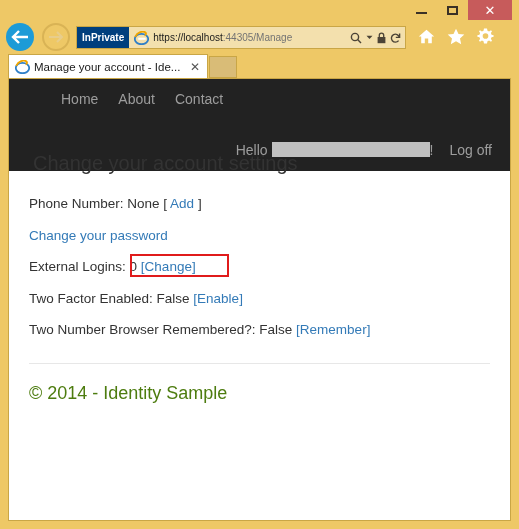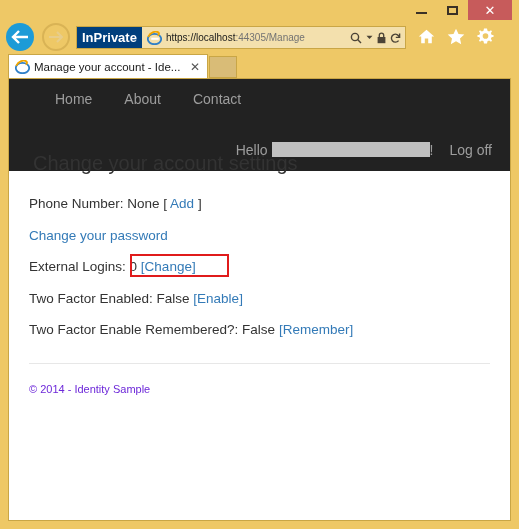--- a/index.html
+++ b/index.html
@@ -92,21 +92,21 @@
     width: 330px; height: 23px;
     background: #f3e0ad;
     border: 1px solid #c9a646;
     box-sizing: border-box;
     display: flex;
     align-items: stretch;
   }
   .inprivate {
     background: #003f7d;
     color: #ffffff;
-    font-size: 13px;
+    font-size: 10px;
     font-weight: bold;
     padding: 0 5px;
     display: flex;
     align-items: center;
     line-height: 1;
   }
   .addr-favicon {
     display: flex; align-items: center;
     padding: 0 3px 0 5px;
   }
@@ -190,23 +190,23 @@
 
   .site-nav {
     position: relative;
     width: 100%;
     height: 92px;
     background: #222222;
     box-sizing: border-box;
   }
   .site-nav-links {
     position: absolute;
-    left: 46px; top: 13px;
-    display: flex;
-    gap: 32px;
+    left: 52px; top: 13px;
+    display: flex;
+    gap: 20px;
   }
   .site-nav-links a {
     color: #9d9d9d;
     font-size: 14px;
     text-decoration: none;
     line-height: 1;
   }
   .site-nav-right {
     position: absolute;
     right: 18px; top: 63px;
@@ -278,22 +278,22 @@
     box-sizing: border-box;
     pointer-events: none;
   }
 
   hr.divider {
     border: none;
     border-top: 1px solid #e7e7e7;
     margin: 26px 0 0 0;
   }
   .footer {
-    font-size: 11px;
-    color: #6d28d9;
+    font-size: 18px;
+    color: #4d7c0f;
     margin-top: 20px;
     line-height: 1;
   }
 </style>
 </head>
 <body>
 
 <div class="window">
 
   <div class="titlebar">
@@ -425,21 +425,21 @@
           <span class="redbox"></span>
         </span>
       </p>
 
       <p class="content-row rowline">
         <span>Two Factor Enabled: False</span>
         <a href="#" class="lnk">[Enable]</a>
       </p>
 
       <p class="content-row">
-        <span>Two Factor Enable Remembered?: False</span>
+        <span>Two Number Browser Remembered?: False</span>
         <a href="#" class="lnk">[Remember]</a>
       </p>
 
       <hr class="divider">
 
       <p class="footer">© 2014 - Identity Sample</p>
     </div>
 
   </div>
 </div>

